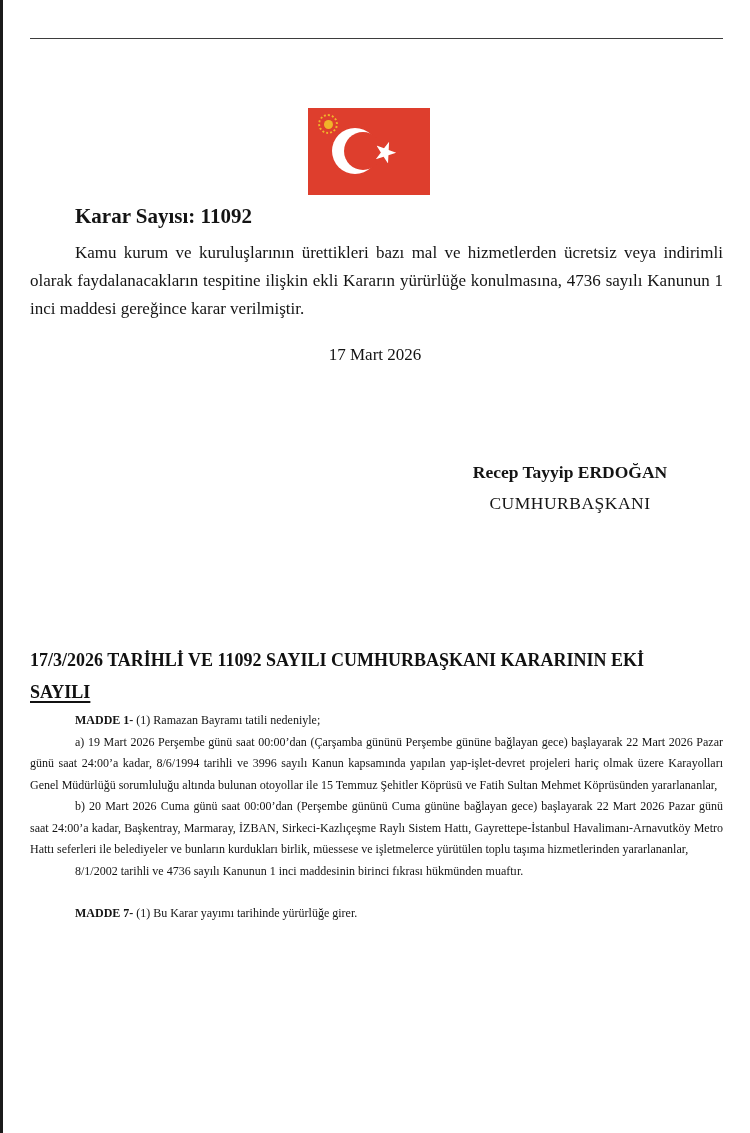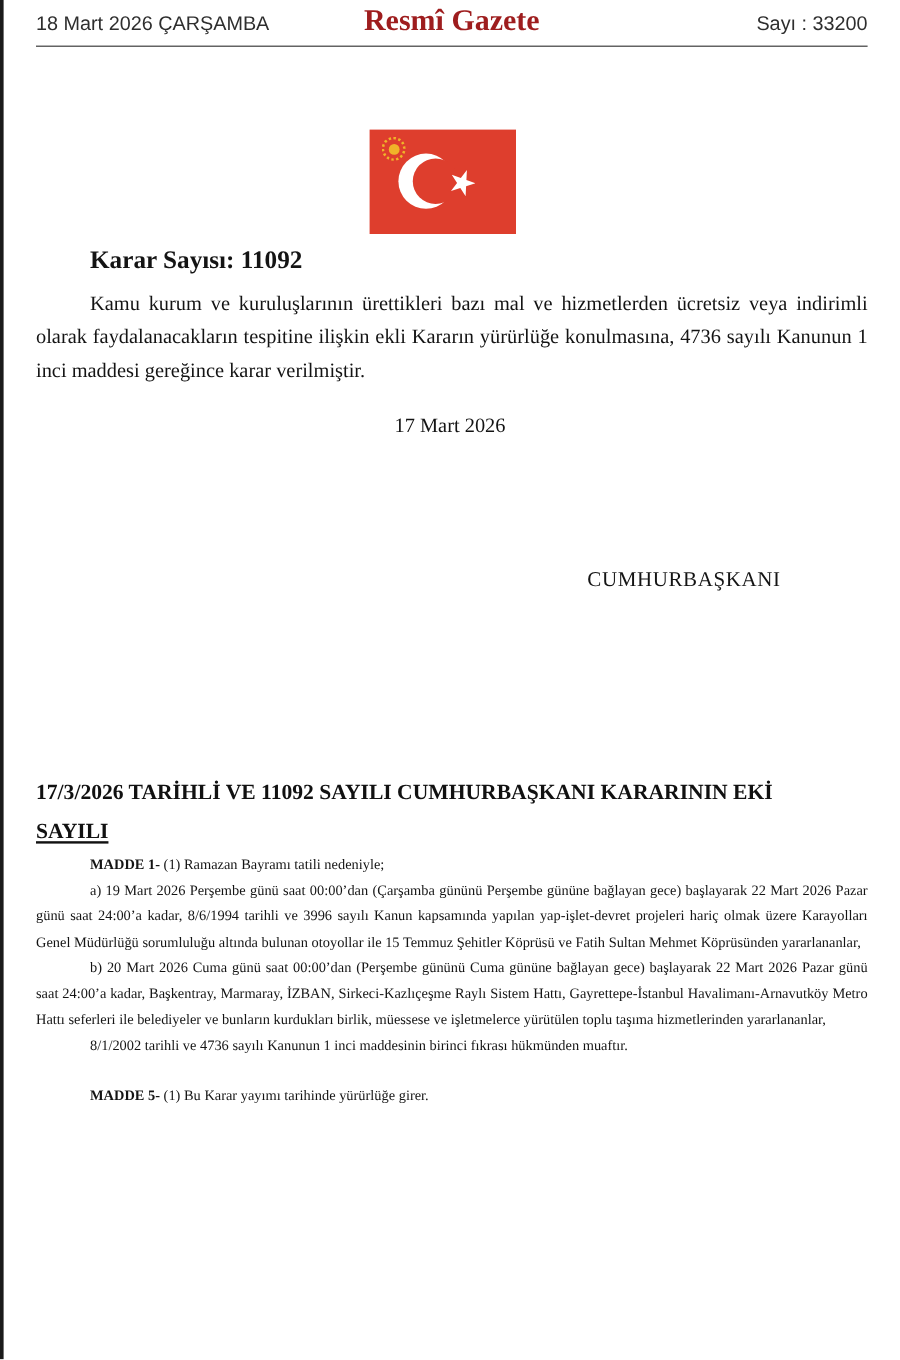--- a/index.html
+++ b/index.html
@@ -46,52 +46,48 @@
   .annex-body p{margin:0;text-indent:45px;}
   .annex-body p.sp{margin-top:21px;}
   .annex-body b{font-weight:bold;}
 </style>
 </head>
 <body>
 
 <div class="page">
   <div class="left-border"></div>
 
-  <div class="header">
-    <span class="hdr-date">18 Mart 2026 ÇARŞAMBA</span>
-    <span class="masthead">Resmî Gazete</span>
-    <span class="hdr-issue">Sayı : 33200</span>
-  </div>
   <div class="rule"></div>
 
 
   <div class="flag">
     <div class="seal">
       <div class="seal-core"></div>
     </div>
     <div class="crescent-outer"></div>
     <div class="crescent-inner"></div>
     <div class="star"></div>
   </div>
 
   <p class="karar-no">Karar Sayısı: 11092</p>
 
   <p class="body-par">Kamu kurum ve kuruluşlarının ürettikleri bazı mal ve hizmetlerden ücretsiz veya indirimli olarak faydalanacakların tespitine ilişkin ekli Kararın yürürlüğe konulmasına, 4736 sayılı Kanunun 1 inci maddesi gereğince karar verilmiştir.</p>
 
   <p class="date-line">17 Mart 2026</p>
 
   <div class="signature">
+    <div class="sig-name">Recep Tayyip ERDOĞAN</div>
     <div class="sig-title">CUMHURBAŞKANI</div>
   </div>
 
   <div class="annex-heading">
     <div>17/3/2026 TARİHLİ VE 11092 SAYILI CUMHURBAŞKANI KARARININ EKİ</div>
     <div class="underlined">SAYILI</div>
   </div>
 
   <div class="annex-body">
     <p><b>MADDE 1-</b><span> (1) Ramazan Bayramı tatili nedeniyle;</span></p>
     <p>a) 19 Mart 2026 Perşembe günü saat 00:00’dan (Çarşamba gününü Perşembe gününe bağlayan gece) başlayarak 22 Mart 2026 Pazar günü saat 24:00’a kadar, 8/6/1994 tarihli ve 3996 sayılı Kanun kapsamında yapılan yap-işlet-devret projeleri hariç olmak üzere Karayolları Genel Müdürlüğü sorumluluğu altında bulunan otoyollar ile 15 Temmuz Şehitler Köprüsü ve Fatih Sultan Mehmet Köprüsünden yararlananlar,</p>
     <p>b) 20 Mart 2026 Cuma günü saat 00:00’dan (Perşembe gününü Cuma gününe bağlayan gece) başlayarak 22 Mart 2026 Pazar günü saat 24:00’a kadar, Başkentray, Marmaray, İZBAN, Sirkeci-Kazlıçeşme Raylı Sistem Hattı, Gayrettepe-İstanbul Havalimanı-Arnavutköy Metro Hattı seferleri ile belediyeler ve bunların kurdukları birlik, müessese ve işletmelerce yürütülen toplu taşıma hizmetlerinden yararlananlar,</p>
     <p>8/1/2002 tarihli ve 4736 sayılı Kanunun 1 inci maddesinin birinci fıkrası hükmünden muaftır.</p>
-    <p class="sp"><b>MADDE 5-</b><span> (1) Bu Karar yayımı tarihinde yürürlüğe girer.</span></p>
+    <p class="sp"><b>MADDE 7-</b><span> (1) Bu Karar yayımı tarihinde yürürlüğe girer.</span></p>
   </div>
 </div>
 
 </body></html>

